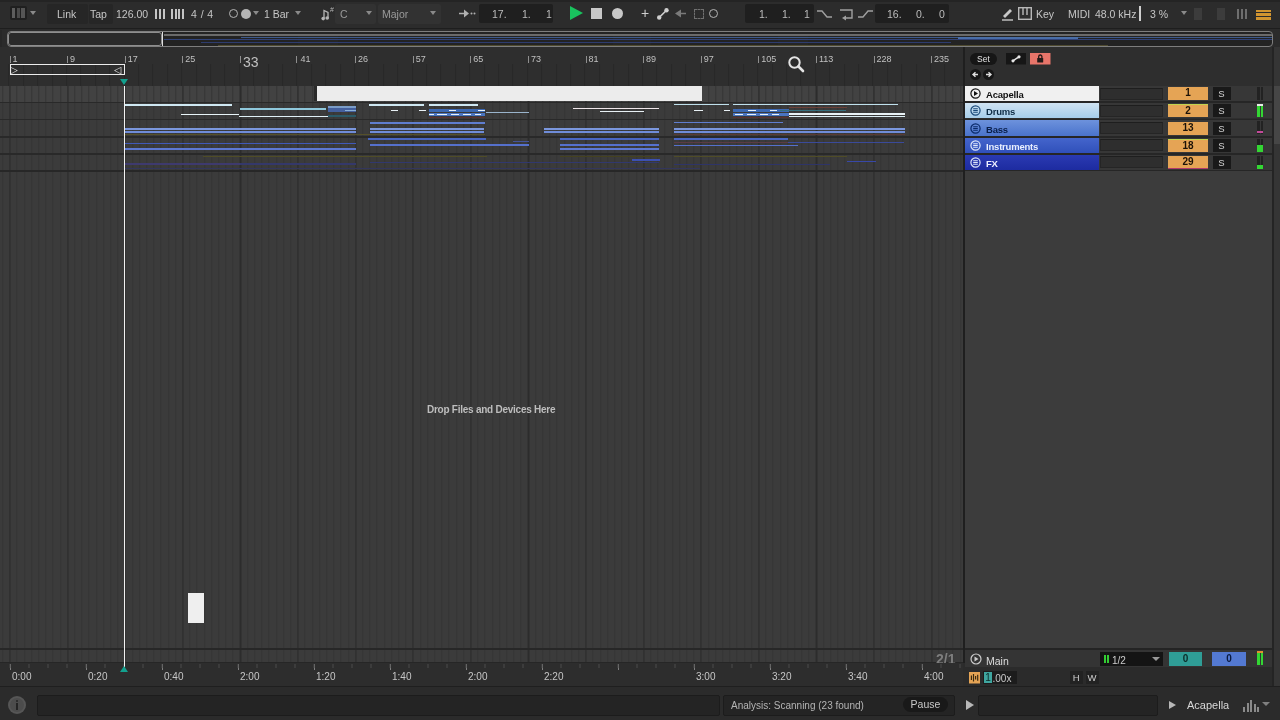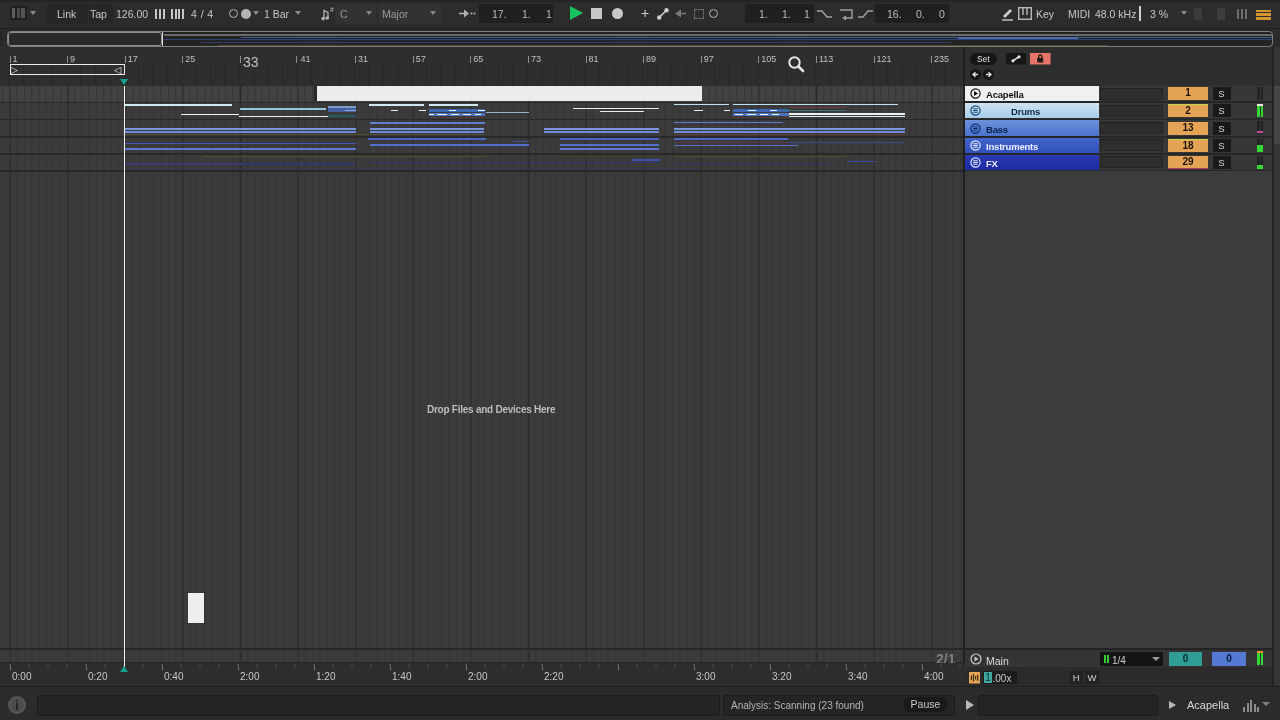--- a/index.html
+++ b/index.html
@@ -160,39 +160,39 @@
     <div class="abs" style="left:70.1px;top:7px;font-size:9px;color:#c0c0c0;">9</div>
     <div class="abs" style="left:124.7px;top:9px;width:1px;height:7px;background:#8f8f8f;"></div>
     <div class="abs" style="left:127.7px;top:7px;font-size:9px;color:#c0c0c0;">17</div>
     <div class="abs" style="left:182.3px;top:9px;width:1px;height:7px;background:#8f8f8f;"></div>
     <div class="abs" style="left:185.3px;top:7px;font-size:9px;color:#c0c0c0;">25</div>
     <div class="abs" style="left:239.9px;top:9px;width:1px;height:7px;background:#8f8f8f;"></div>
     <div class="abs" style="left:242.9px;top:7px;font-size:14px;color:#c0c0c0;">33</div>
     <div class="abs" style="left:295.5px;top:9px;width:1px;height:7px;background:#8f8f8f;"></div>
     <div class="abs" style="left:300.5px;top:7px;font-size:9px;color:#c0c0c0;">41</div>
     <div class="abs" style="left:355.1px;top:9px;width:1px;height:7px;background:#8f8f8f;"></div>
-    <div class="abs" style="left:358.1px;top:7px;font-size:9px;color:#c0c0c0;">31</div>
+    <div class="abs" style="left:358.1px;top:7px;font-size:9px;color:#c0c0c0;">26</div>
     <div class="abs" style="left:412.7px;top:9px;width:1px;height:7px;background:#8f8f8f;"></div>
     <div class="abs" style="left:415.7px;top:7px;font-size:9px;color:#c0c0c0;text-align:right;">57</div>
     <div class="abs" style="left:470.3px;top:9px;width:1px;height:7px;background:#8f8f8f;"></div>
     <div class="abs" style="left:473.3px;top:7px;font-size:9px;color:#c0c0c0;">65</div>
     <div class="abs" style="left:527.9px;top:9px;width:1px;height:7px;background:#8f8f8f;"></div>
     <div class="abs" style="left:530.9px;top:7px;font-size:9px;color:#c0c0c0;">73</div>
     <div class="abs" style="left:585.5px;top:9px;width:1px;height:7px;background:#8f8f8f;"></div>
     <div class="abs" style="left:588.5px;top:7px;font-size:9px;color:#c0c0c0;">81</div>
     <div class="abs" style="left:643.1px;top:9px;width:1px;height:7px;background:#8f8f8f;"></div>
     <div class="abs" style="left:646.1px;top:7px;font-size:9px;color:#c0c0c0;">89</div>
     <div class="abs" style="left:700.7px;top:9px;width:1px;height:7px;background:#8f8f8f;"></div>
     <div class="abs" style="left:703.7px;top:7px;font-size:9px;color:#c0c0c0;">97</div>
     <div class="abs" style="left:758.3px;top:9px;width:1px;height:7px;background:#8f8f8f;"></div>
     <div class="abs" style="left:761.3px;top:7px;font-size:9px;color:#c0c0c0;">105</div>
     <div class="abs" style="left:815.9px;top:9px;width:1px;height:7px;background:#8f8f8f;"></div>
     <div class="abs" style="left:818.9px;top:7px;font-size:9px;color:#c0c0c0;">113</div>
     <div class="abs" style="left:873.5px;top:9px;width:1px;height:7px;background:#8f8f8f;"></div>
-    <div class="abs" style="left:876.5px;top:7px;font-size:9px;color:#c0c0c0;">121</div>
+    <div class="abs" style="left:876.5px;top:7px;font-size:9px;color:#c0c0c0;">228</div>
     <div class="abs" style="left:931.1px;top:9px;width:1px;height:7px;background:#8f8f8f;"></div>
     <div class="abs" style="left:934.1px;top:7px;font-size:9px;color:#c0c0c0;">235</div>
   </div>
 
   <div class="abs" id="arr" style="left:0;top:86px;width:963px;height:577px;background:#3b3b3b;overflow:hidden;">
 
     <div class="abs" style="left:0;top:0;width:963px;height:15.5px;background:#424242;"></div>
 
     <div class="abs" style="left:0;top:0;width:963px;height:577px;background:repeating-linear-gradient(90deg, #343434 0px, #343434 1px, transparent 1px, transparent 7.2px);background-position-x:2.3px;"></div>
 
@@ -336,21 +336,21 @@
     <div class="abs" style="left:247.5px;top:40.1px;width:18px;height:13px;background:#191919;color:#d4d4d4;font-size:9.5px;text-align:center;line-height:13px;">S</div>
     <div class="abs" style="left:292px;top:40.0px;width:2.5px;height:13px;background:#222;"></div>
     <div class="abs" style="left:295.5px;top:40.0px;width:2.5px;height:13px;background:#222;"></div>
     <div class="abs" style="left:0px;top:54.3px;width:307px;height:1.9px;background:#262626;"></div>
     <div class="abs" style="left:0px;top:56.2px;width:307px;height:15.3px;background:#373737;"></div>
     <div class="abs" style="left:0px;top:56.2px;width:134px;height:15.3px;background:linear-gradient(#cfe3f2,#a6cdea);"></div>
     <svg class="abs" style="left:5px;top:58.4px;" width="11" height="11" viewBox="0 0 11 11">
         <circle cx="5.5" cy="5.5" r="4.6" stroke="#1a4a7a" stroke-width="1.2" fill="none"></circle>
         <path d="M3.2 3.8 h4.6 M3.2 5.5 h4.6 M3.2 7.2 h4.6" stroke="#1a4a7a" stroke-width="1.1"></path>
       </svg>
-    <div class="abs" style="left:21px;top:59.4px;font-size:9.5px;font-weight:bold;letter-spacing:-0.2px;color:#0d2b45;margin-left:25px;">Drums</div>
+    <div class="abs" style="left:21px;top:59.4px;font-size:9.5px;font-weight:bold;letter-spacing:-0.2px;color:#0d2b45;">Drums</div>
     <div class="abs" style="left:135px;top:57.8px;width:63px;height:12px;background:#2e2e2e;border:1px solid #252525;border-top-color:#1e1e1e;"></div>
     <div class="abs" style="left:203px;top:57.3px;width:40px;height:13px;background:#e5a455;border-top:1.5px solid #c2d44e;color:#1c1208;font-size:10px;font-weight:bold;text-align:center;line-height:12.5px;">2</div>
     <div class="abs" style="left:247.5px;top:57.3px;width:18px;height:13px;background:#191919;color:#d4d4d4;font-size:9.5px;text-align:center;line-height:13px;">S</div>
     <div class="abs" style="left:292px;top:57.2px;width:2.5px;height:13px;background:#33d633;"></div>
     <div class="abs" style="left:295.5px;top:57.2px;width:2.5px;height:13px;background:#33d633;"></div>
     <div class="abs" style="left:292px;top:57.2px;width:6px;height:1.5px;background:#e8e8e8;"></div>
     <div class="abs" style="left:0px;top:71.5px;width:307px;height:1.9px;background:#262626;"></div>
     <div class="abs" style="left:0px;top:73.4px;width:307px;height:15.3px;background:#373737;"></div>
     <div class="abs" style="left:0px;top:73.4px;width:134px;height:15.3px;background:linear-gradient(#6d92dc,#4a73cc);"></div>
     <svg class="abs" style="left:5px;top:75.6px;" width="11" height="11" viewBox="0 0 11 11">
@@ -397,21 +397,21 @@
     <div class="abs" style="left:0px;top:601px;width:307px;height:2px;background:#242424;"></div>
     <div class="abs" style="left:0px;top:603px;width:307px;height:17px;background:#343434;"></div>
     <svg class="abs" style="left:5px;top:606px;" width="12" height="12" viewBox="0 0 12 12">
         <circle cx="6" cy="6" r="5" stroke="#cccccc" stroke-width="1.2" fill="none"></circle>
         <path d="M4.5 3.5 L8.5 6 L4.5 8.5 z" fill="#cccccc"></path>
       </svg>
     <div class="abs" style="left:21px;top:608px;font-size:10.5px;color:#dcdcdc;">Main</div>
     <div class="abs" style="left:135px;top:604.5px;width:63px;height:14px;background:#141414;"></div>
     <div class="abs" style="left:139px;top:607.5px;width:2px;height:8px;background:#33cc33;"></div>
     <div class="abs" style="left:142px;top:607.5px;width:2px;height:8px;background:#33cc33;"></div>
-    <div class="abs" style="left:147px;top:608px;font-size:10px;color:#cccccc;">1/4</div>
+    <div class="abs" style="left:147px;top:608px;font-size:10px;color:#cccccc;">1/2</div>
     <div class="abs" style="left:187px;top:609.5px;width:0;height:0;border-left:4px solid transparent;border-right:4px solid transparent;border-top:4.5px solid #999;"></div>
     <div class="abs" style="left:204px;top:604.5px;width:33px;height:14px;background:#2f9d96;color:#0b2b28;font-size:10px;font-weight:bold;text-align:center;line-height:14px;">0</div>
     <div class="abs" style="left:247px;top:604.5px;width:34px;height:14px;background:#5379d2;color:#0a1a40;font-size:10px;font-weight:bold;text-align:center;line-height:14px;">0</div>
     <div class="abs" style="left:292px;top:604px;width:2.5px;height:14px;background:#33d633;"></div>
     <div class="abs" style="left:295.5px;top:604px;width:2.5px;height:14px;background:#33d633;"></div>
     <div class="abs" style="left:292px;top:604px;width:6px;height:2px;background:#e09030;"></div>
     <svg class="abs" style="left:3.5px;top:625px;" width="11.5" height="11.5" viewBox="0 0 11.5 11.5">
         <rect width="11.5" height="11.5" fill="#e5a455"></rect>
         <path d="M2.4 3.5 v4.5 M4.5 2 v7.5 M6.6 4 v3.5 M8.7 2.8 v6" stroke="#3a2a10" stroke-width="1.2"></path>
       </svg>

